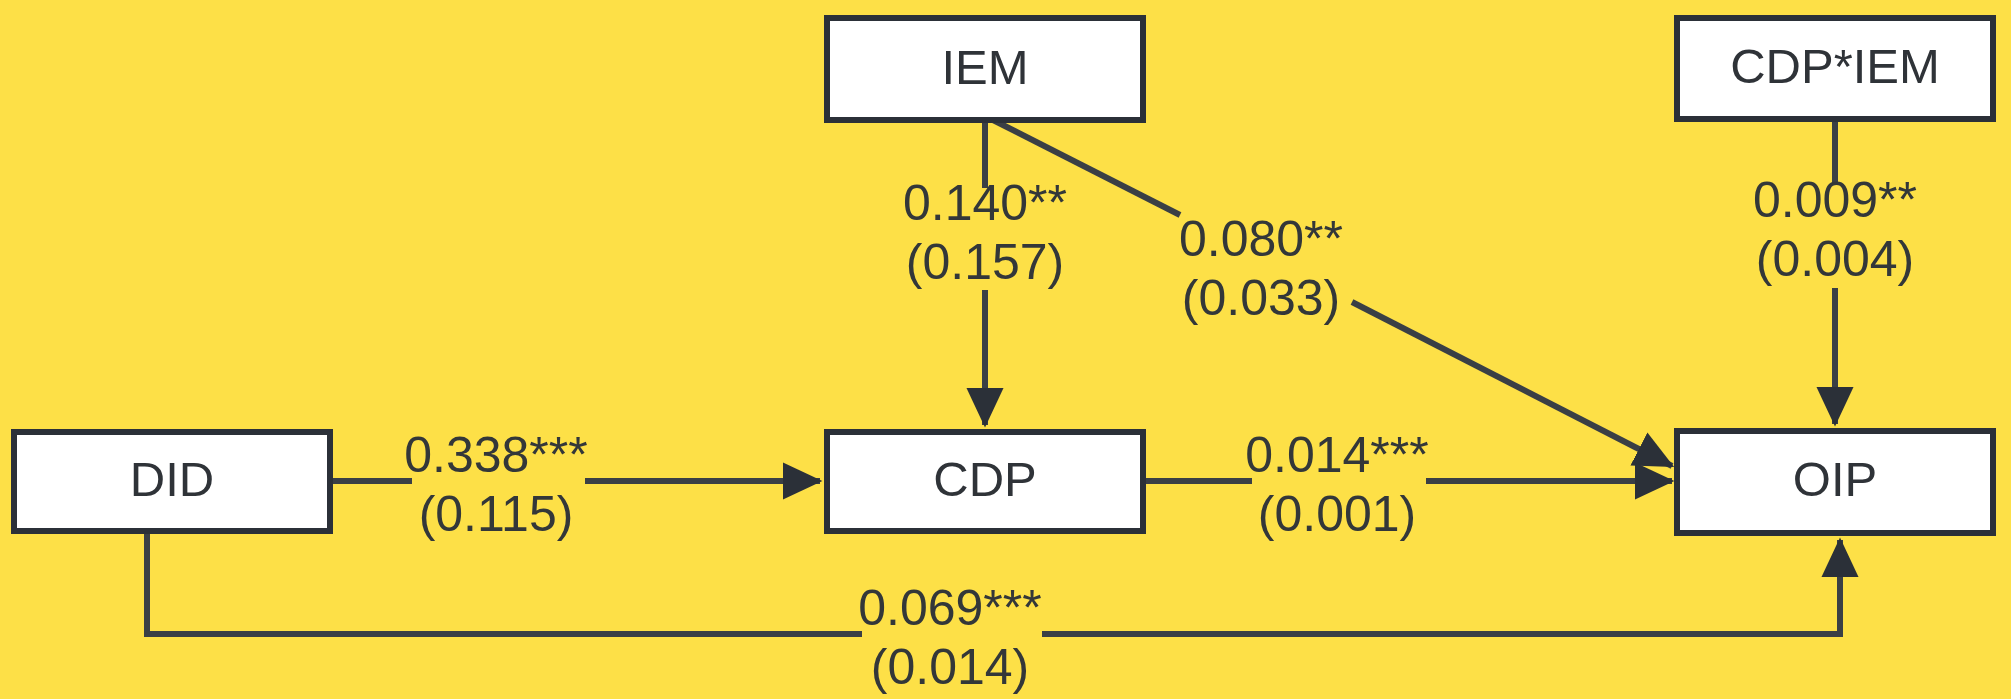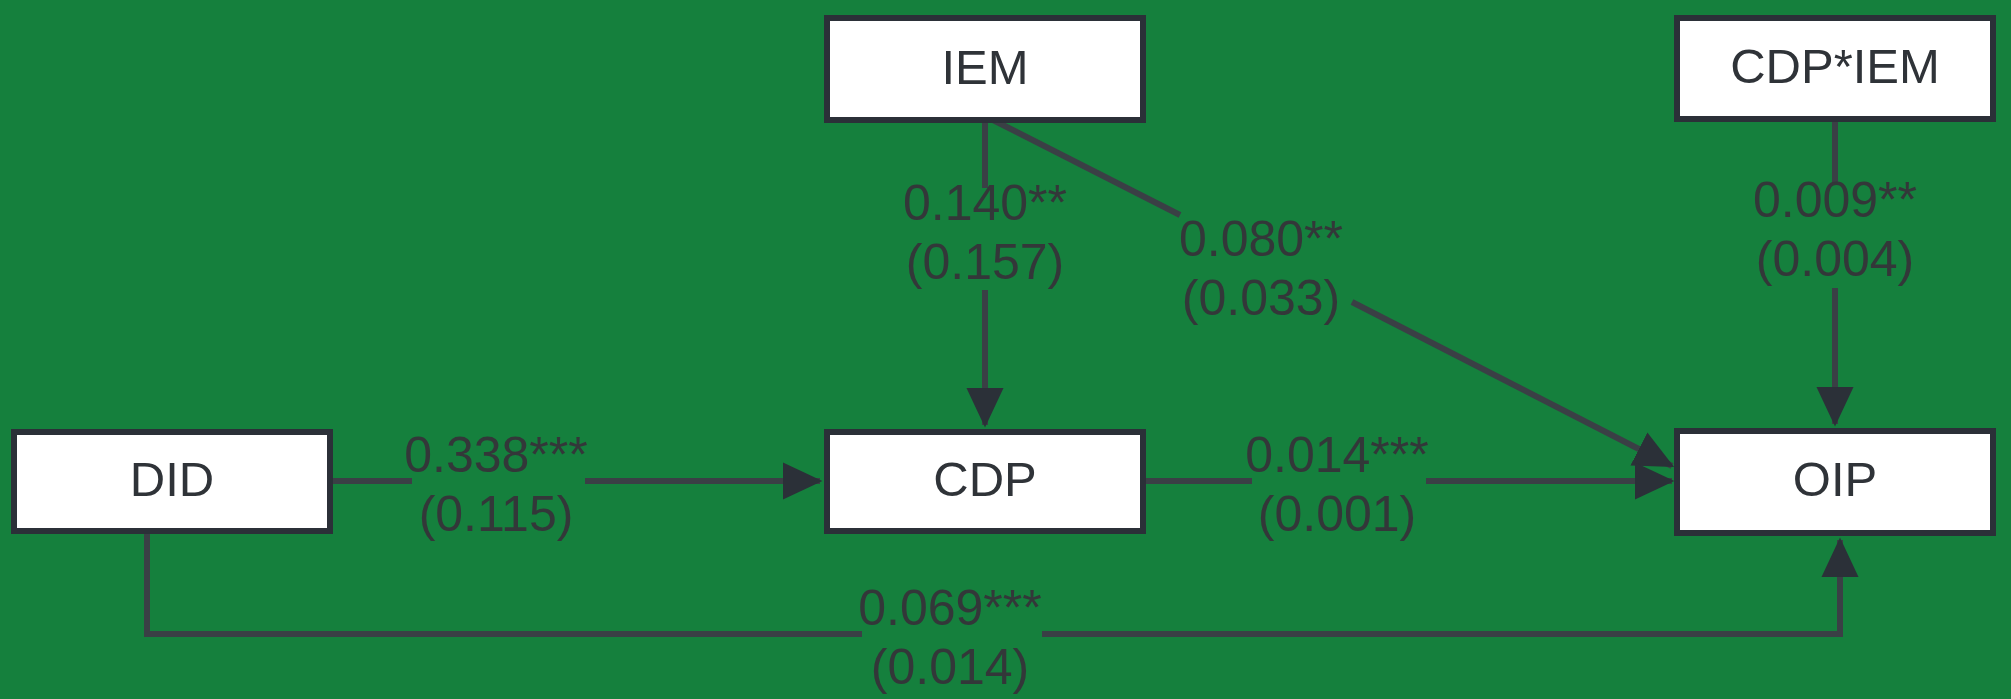--- a/index.html
+++ b/index.html
@@ -7,21 +7,21 @@
     padding: 0;
     background: #ffffff;
   }
   body {
     font-family: "Liberation Sans", sans-serif;
   }
   #diagram-root {
     position: relative;
     width: 2011px;
     height: 699px;
-    background: #15803d;
+    background: #fde047;
     overflow: hidden;
   }
   svg#path-diagram {
     display: block;
     width: 2011px;
     height: 699px;
   }
   .node-box {
     fill: #ffffff;
     stroke: #2b3038;

